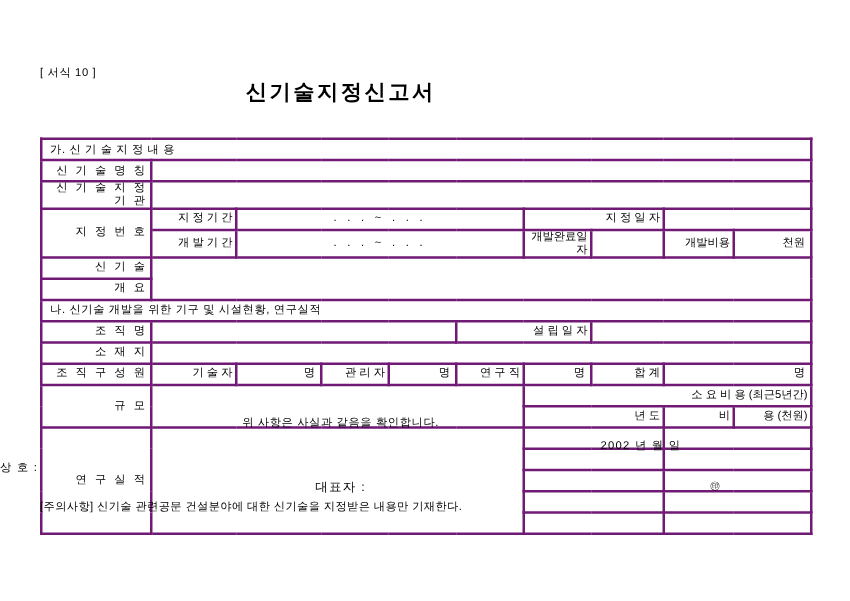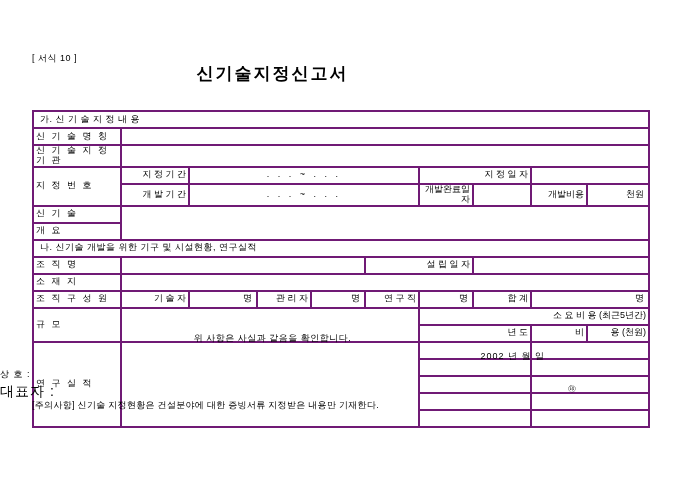--- a/index.html
+++ b/index.html
@@ -60,21 +60,21 @@
     padding: 0 2px;
     vertical-align: middle;
     line-height: 1.1;
   }
   .sect {
     text-align: left;
     padding-left: 6px !important;
     letter-spacing: 0.5px;
   }
   .lbl {
-    text-align: left;
+    text-align: right;
     letter-spacing: 2px;
   }
   .c { text-align: right; }
   .l { text-align: left; padding-left: 5px !important; }
   .r { text-align: right; padding-right: 4px !important; }
   .dots {
     text-align: center;
     letter-spacing: 3px;
     font-size: 9px;
   }
@@ -99,21 +99,22 @@
     position: absolute;
     left: 0; right: 0;
     top: 368px;
     font-size: 9px;
     letter-spacing: 1px;
   }
   .sig2 {
     position: absolute;
     left: 0; right: 0;
     top: 383px;
-    font-size: 14px;
+    text-align: center;
+    font-size: 10px;
     letter-spacing: 1px;
   }
   .stamp {
     position: absolute;
     left: 568px;
     top: 383px;
     font-size: 8px;
   }
   .note1 {
     position: absolute;
@@ -255,15 +256,15 @@
     </tr>
   </tbody>
     </table>
 
   <div class="confirm">위 사항은 사실과 같음을 확인합니다.</div>
   <div class="date-line">2002  년         월         일</div>
   <div class="sig1">상   호 :</div>
   <div class="sig2">대표자 :</div>
   <div class="stamp">㊞</div>
 
-  <div class="note1">[주의사항] 신기술 지정현황은 건설분야에 대한 증빙서류 지정받은 내용만 기재한다.</div>
+  <div class="note1">[주의사항] 신기술 관련공문 건설분야에 대한 신기술을 지정받은 내용만 기재한다.</div>
 
 </div>
 
 </body></html>

